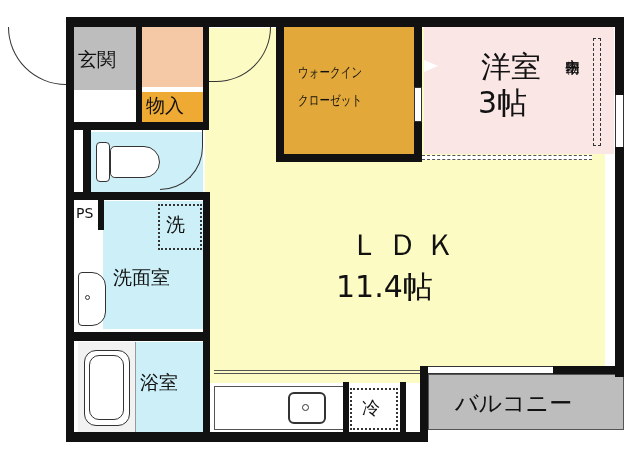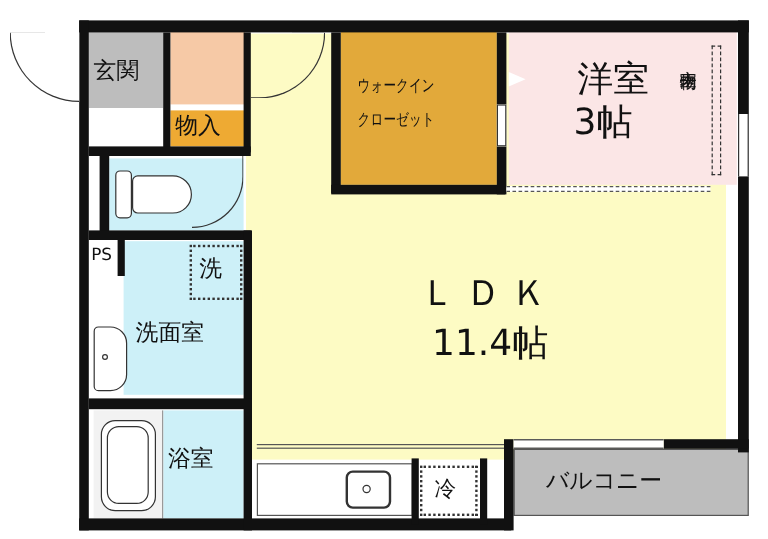--- a/index.html
+++ b/index.html
@@ -86,20 +86,20 @@
 <div class="lbl" style="left:146px;top:96px;font-size:19px;">物入</div>
 
 <div class="lbl" style="left:298px;top:65px;font-size:14px;transform:scaleX(0.75);transform-origin:left;">ウォークイン</div>
 <div class="lbl" style="left:298px;top:93px;font-size:14px;transform:scaleX(0.75);transform-origin:left;">クローゼット</div>
 
 <div class="lbl" style="left:465px;top:52px;font-size:30px;margin-left:16px;">洋室</div>
 <div class="lbl" style="left:478px;top:88px;font-size:30px;">3帖</div>
 <div class="lbl vtext" style="left:566px;top:48px;font-size:14px;">室内物干</div>
 
 <div class="lbl" style="left:350px;top:230px;font-size:30px;letter-spacing:8px;">ＬＤＫ</div>
-<div class="lbl" style="left:360px;top:272px;font-size:30px;">11.4帖</div>
+<div class="lbl" style="left:336px;top:272px;font-size:30px;">11.4帖</div>
 
 <div class="lbl" style="left:76px;top:206px;font-size:14px;">PS</div>
 <div class="lbl" style="left:166px;top:215px;font-size:19px;">洗</div>
 <div class="lbl" style="left:113px;top:268px;font-size:19px;">洗面室</div>
 <div class="lbl" style="left:140px;top:373px;font-size:19px;">浴室</div>
 <div class="lbl" style="left:362px;top:399px;font-size:18px;">冷</div>
-<div class="lbl" style="left:455px;top:392px;font-size:19px;">バルコニー</div>
+<div class="lbl" style="left:455px;top:392px;font-size:23px;">バルコニー</div>
 
 </body></html>

